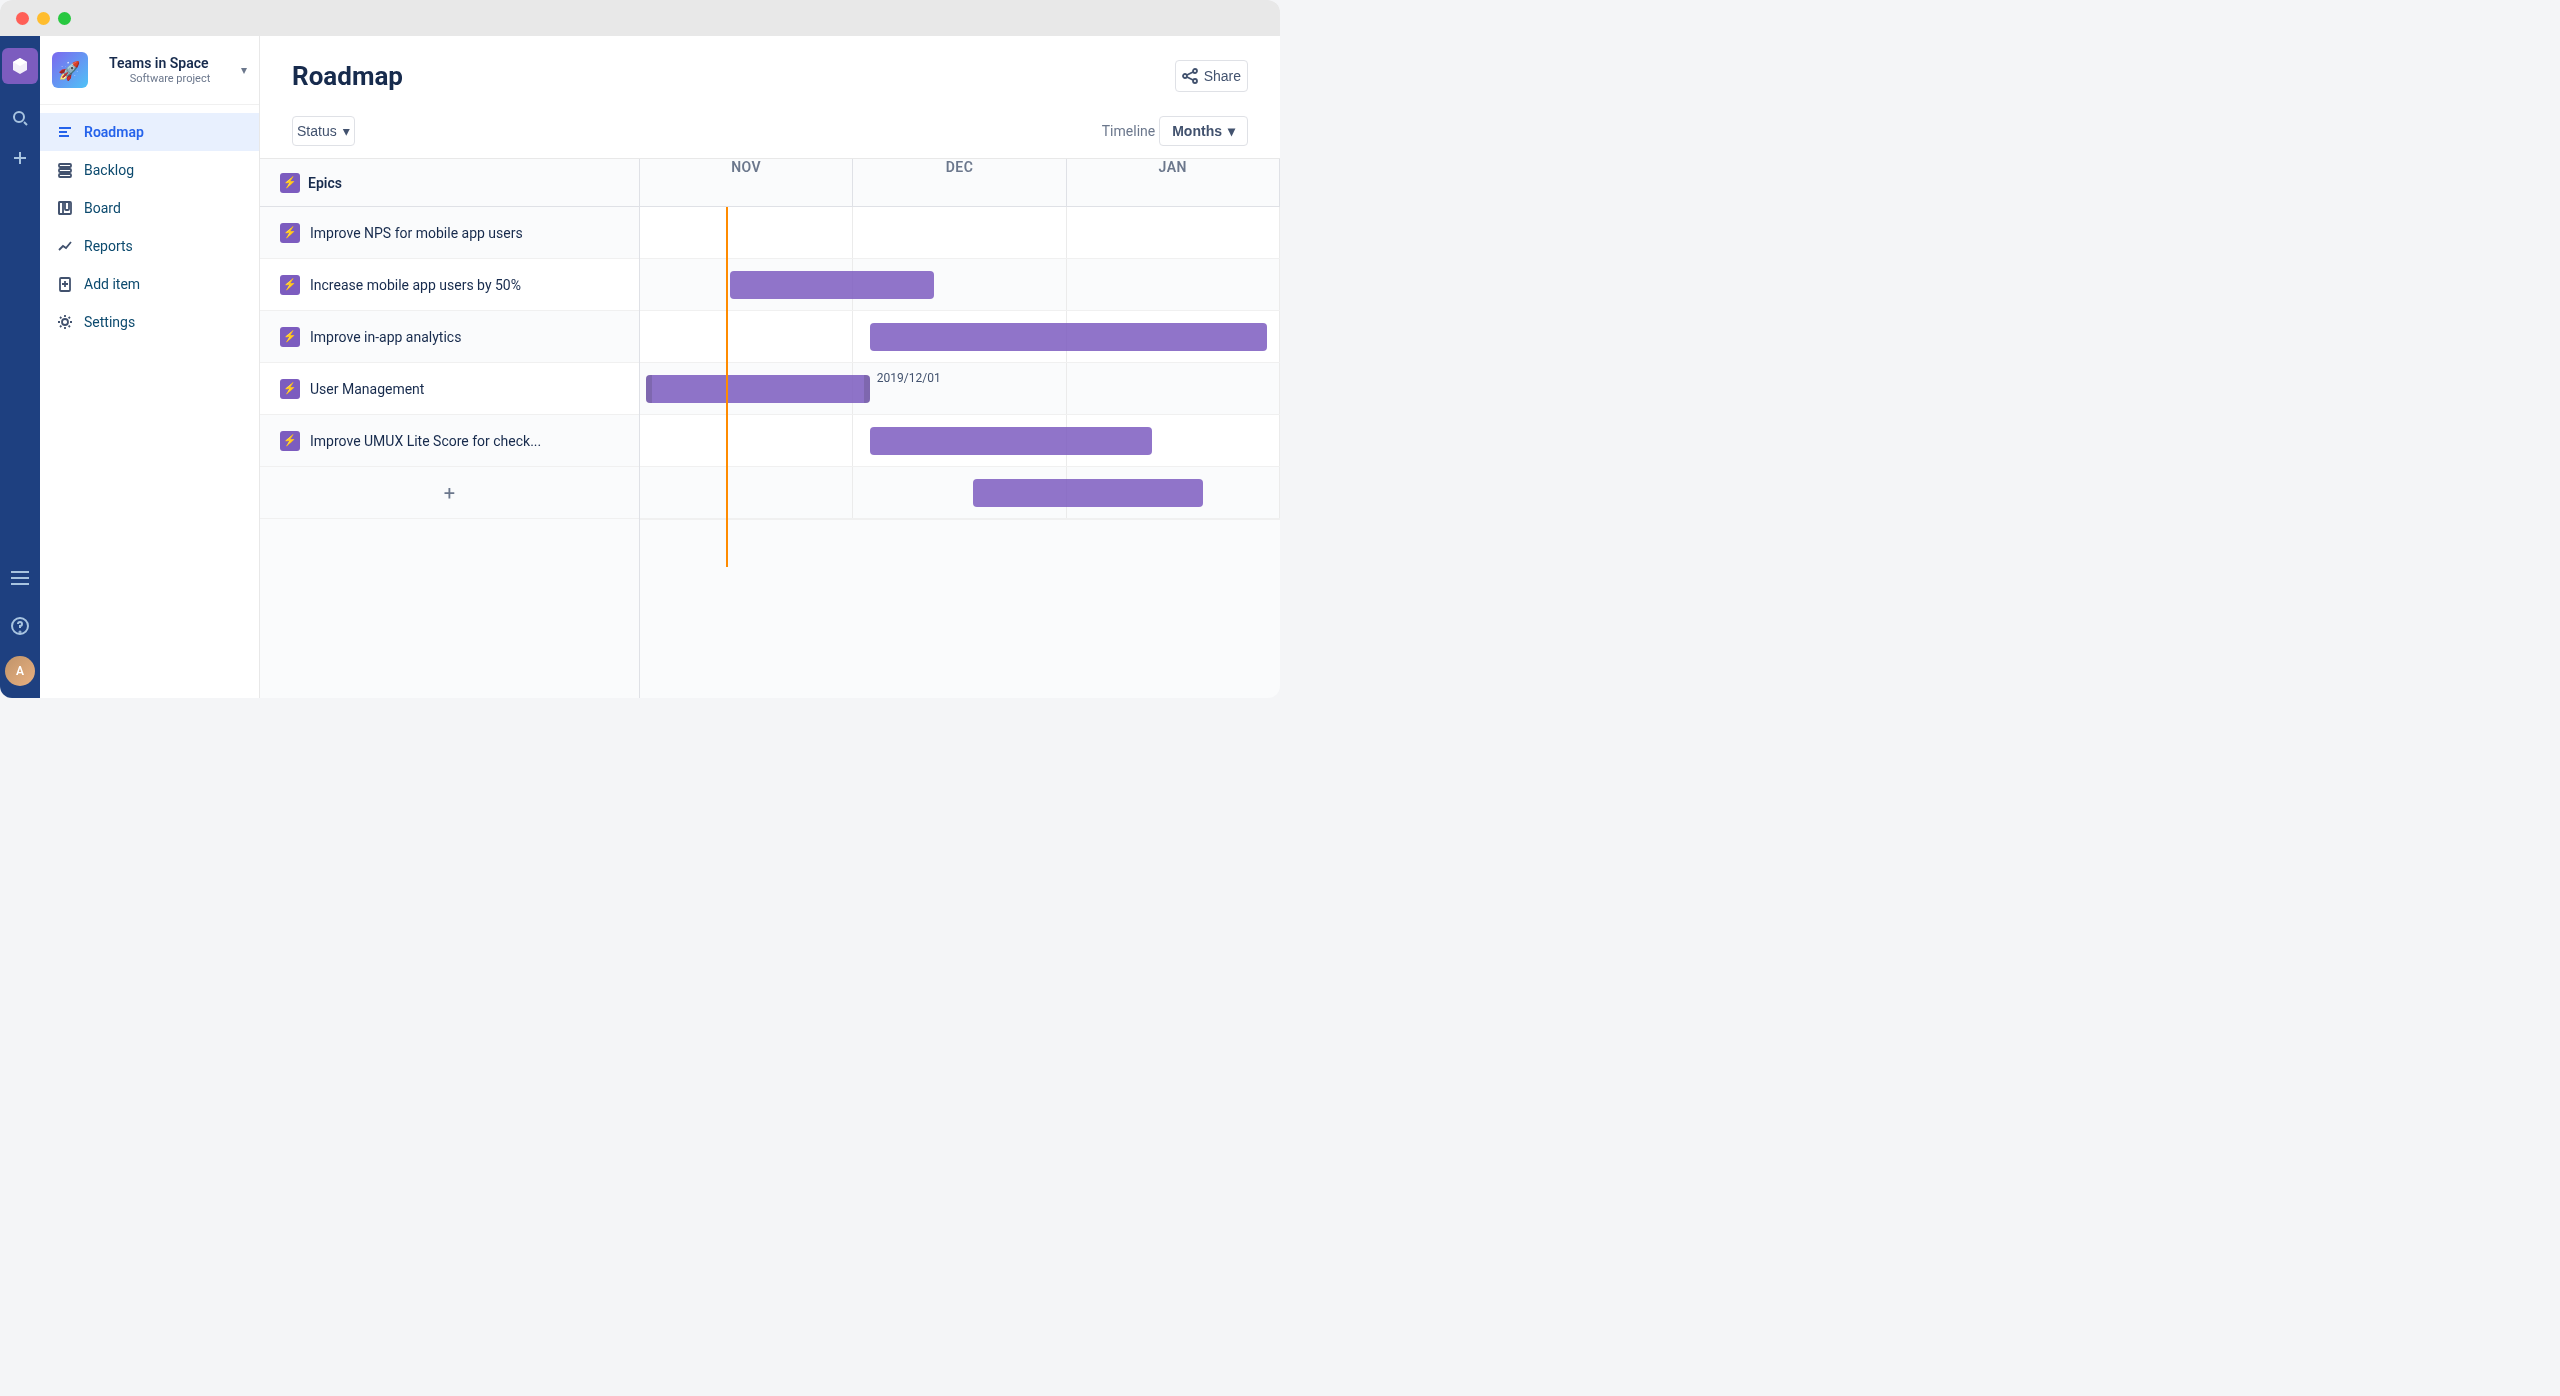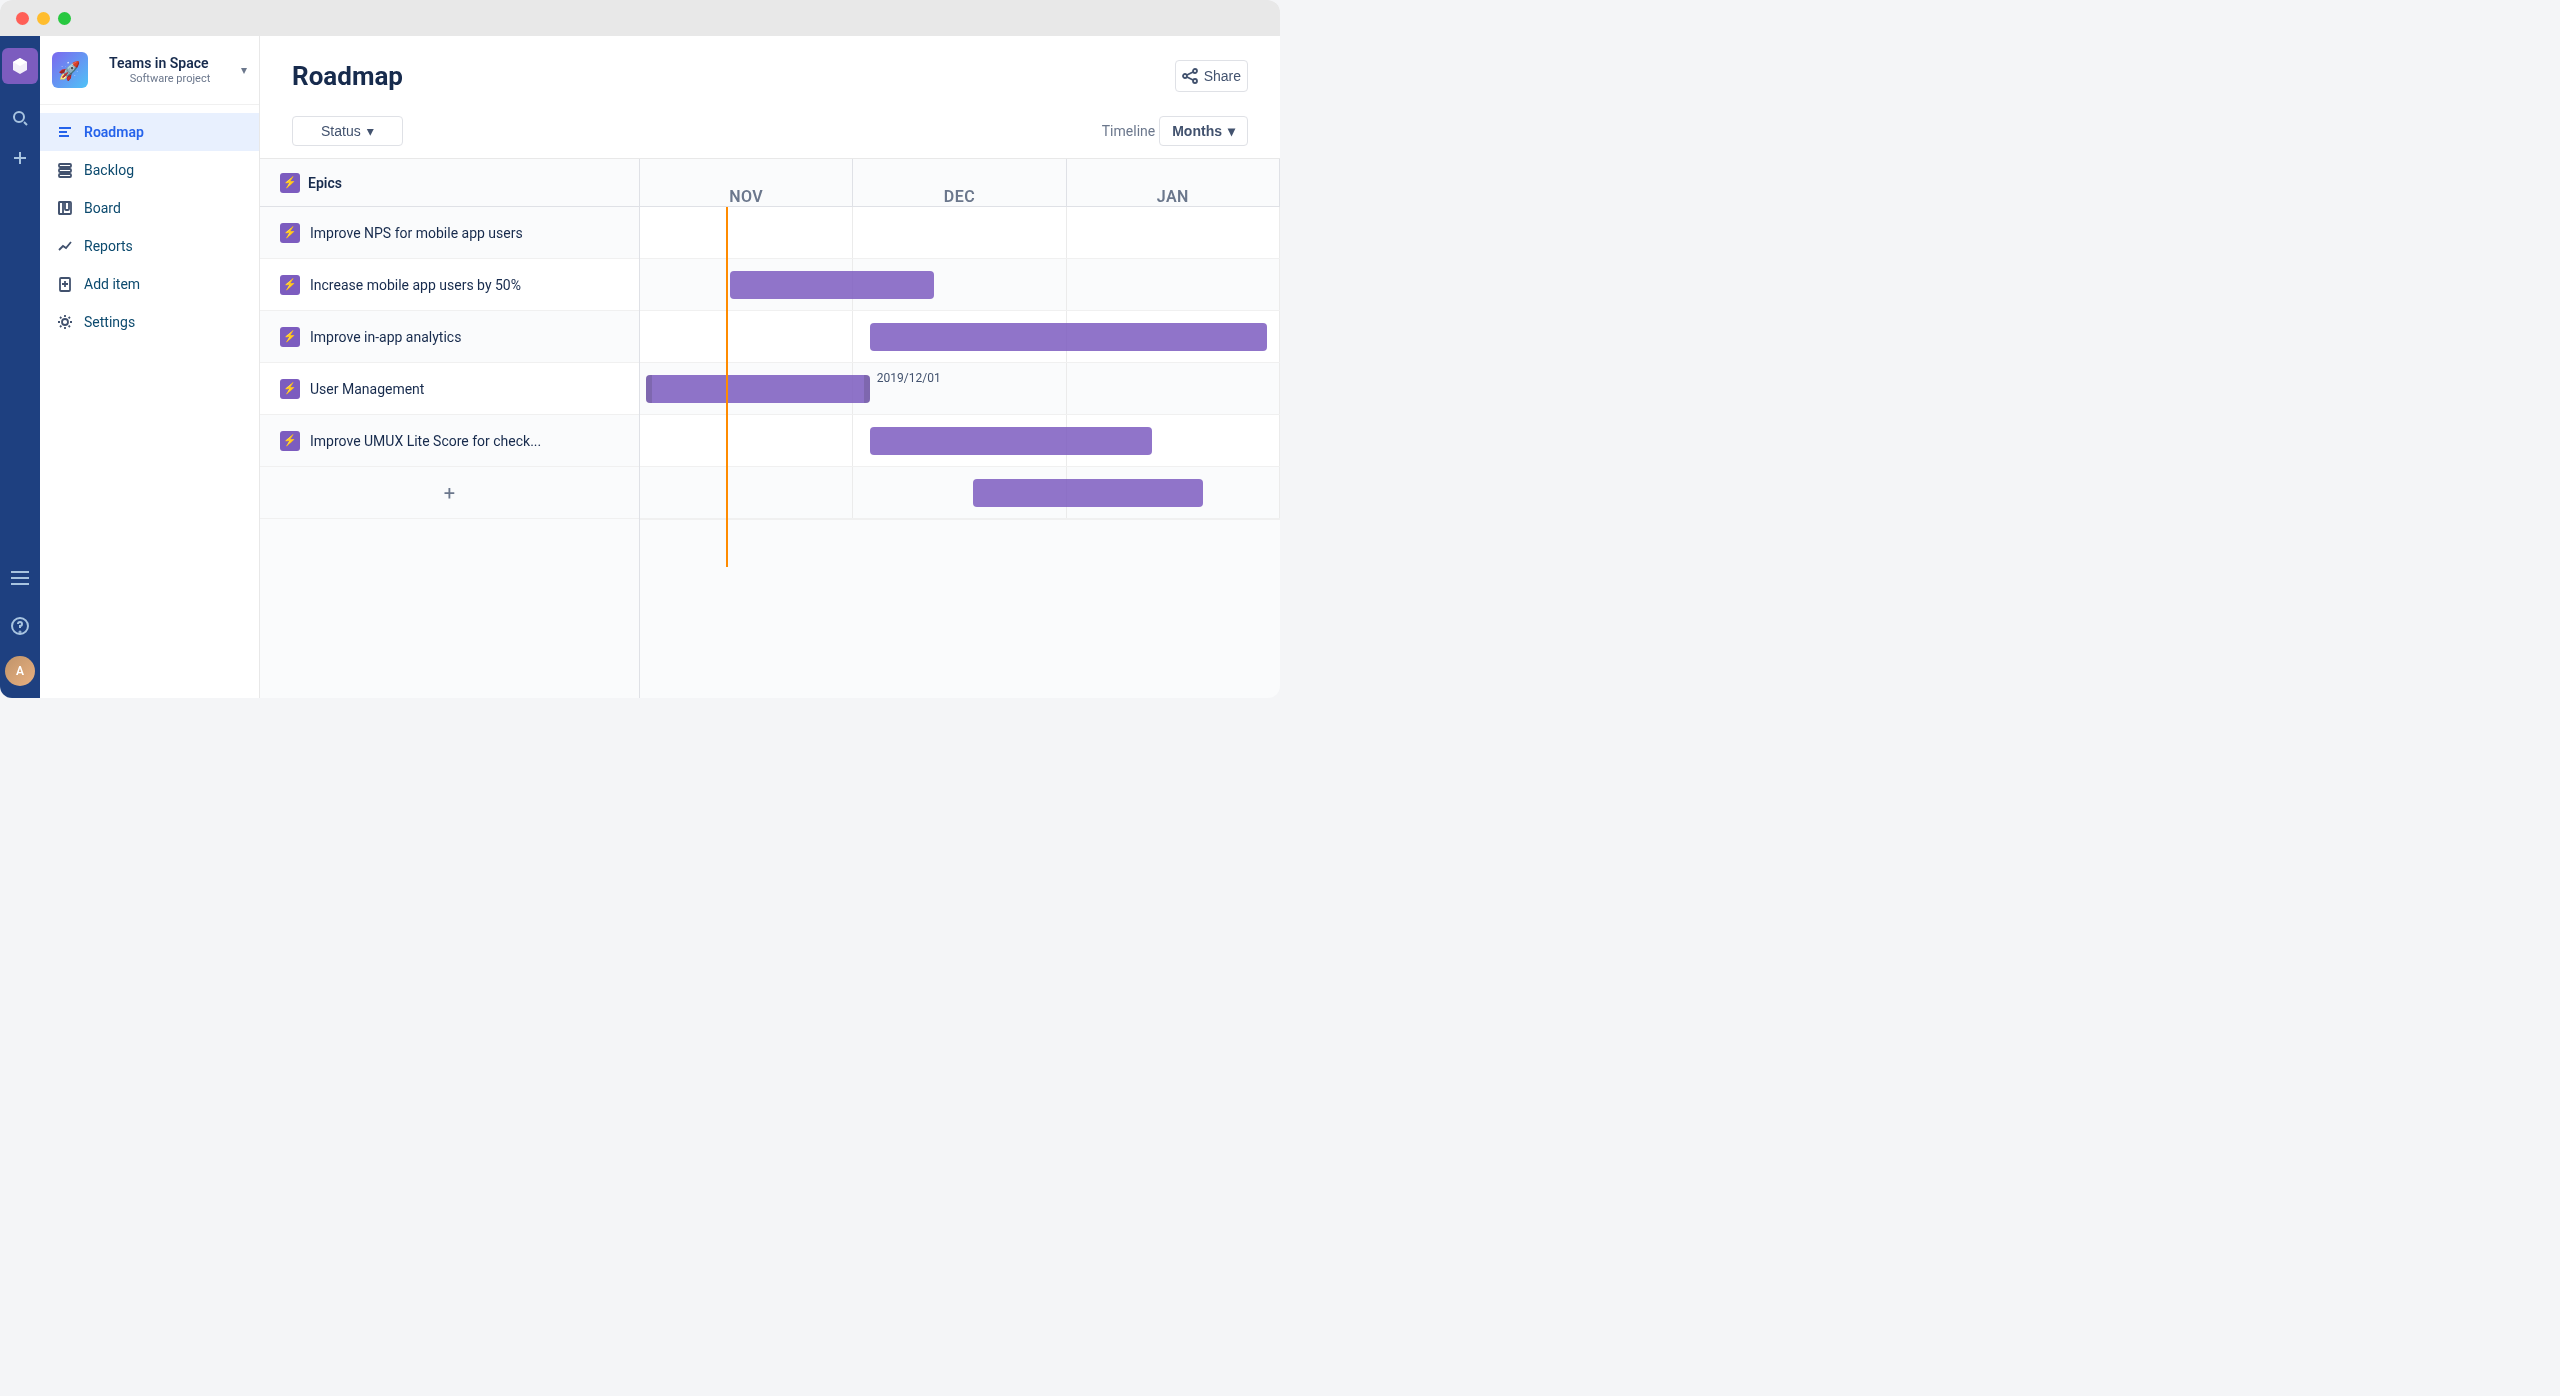--- a/index.html
+++ b/index.html
@@ -188,21 +188,21 @@
       background: white;
       border-bottom: 1px solid #e8e8e8;
     }
     .status-btn {
       display: flex;
       align-items: center;
       gap: 6px;
       border: 1px solid #dfe1e6;
       background: white;
       border-radius: 4px;
-      padding: 6px 28px;
+      padding: 6px 4px;
       font-size: 14px;
       color: #42526e;
       cursor: pointer;
       font-weight: 500;
     }
     .timeline-controls {
       display: flex;
       align-items: center;
       gap: 4px;
       color: #6b778c;
@@ -310,23 +310,23 @@
 
     .timeline-header {
       height: 48px;
       display: flex;
       background: #fafbfc;
       border-bottom: 1px solid #dfe1e6;
     }
     .month-col {
       flex: 1;
       display: flex;
-      align-items: flex-end;
+      align-items: flex-start;
       justify-content: center;
-      font-size: 16px;
+      font-size: 14px;
       font-weight: 600;
       color: #6b778c;
       letter-spacing: 0.5px;
       border-right: 1px solid #dfe1e6;
     }
     .month-col.jan { min-width: 80px; }
 
     .timeline-rows {
       position: relative;
     }

